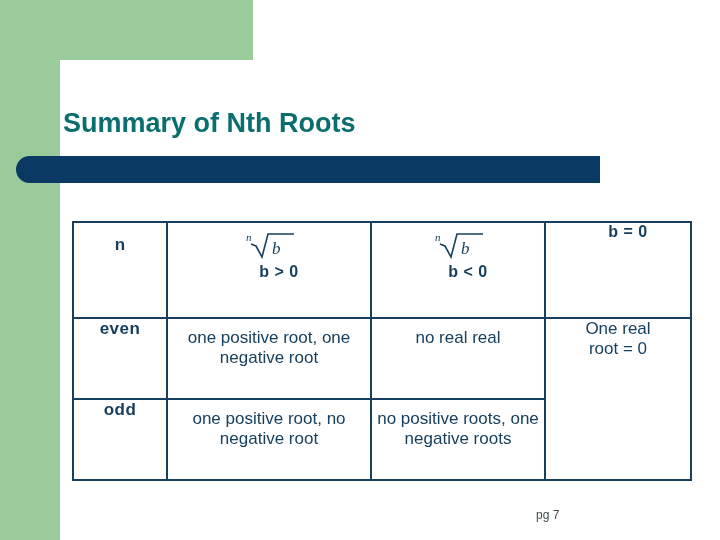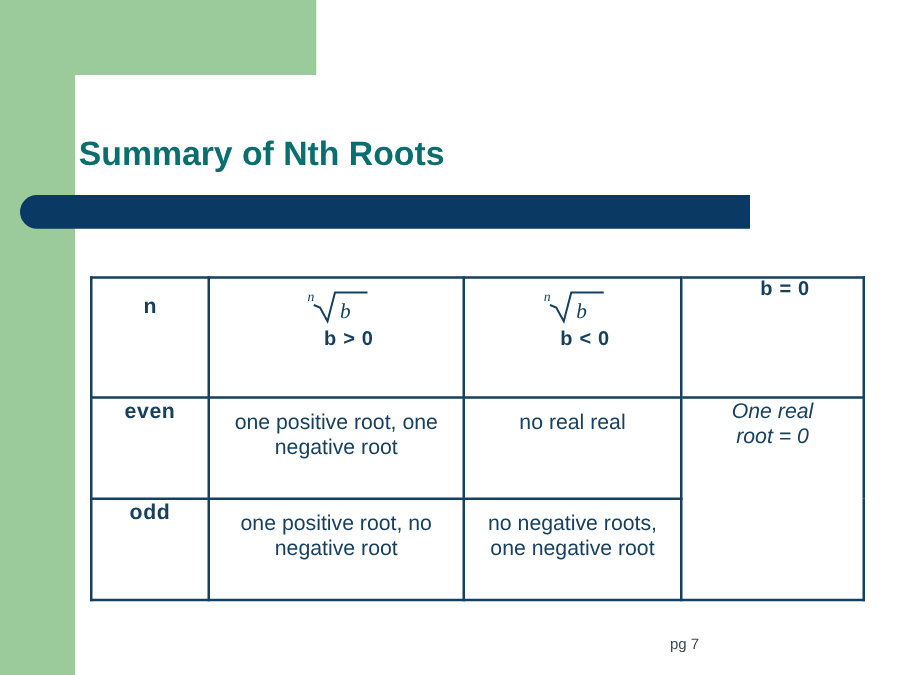--- a/index.html
+++ b/index.html
@@ -140,21 +140,21 @@
   .txt-cell .txt {
     display: block;
     padding-top: 9px;
     padding-left: 4px;
     padding-right: 4px;
   }
   .merged-cell {
     vertical-align: middle;
     font-size: 17px;
   }
-  .merged-cell .txt { display: block; padding: 0 24px; font-style: italic; }
+  .merged-cell .txt { display: block; padding: 0 24px; }
 
   
   .page-note {
     position: absolute;
     left: 536px;
     top: 508px;
     font-size: 12px;
     color: #3c4a52;
   }
 </style>
@@ -221,21 +221,21 @@
       </tr>
 
       <tr>
         <td class="col-n parity-cell">
           <span class="lbl">odd</span>
         </td>
         <td class="txt-cell">
           <span class="txt">one positive root, no negative root</span>
         </td>
         <td class="txt-cell">
-          <span class="txt">no negative roots, one negative root</span>
+          <span class="txt">no positive roots, one negative roots</span>
         </td>
       </tr>
 
     </tbody>
   </table>
 
   <div class="page-note">pg 7</div>
 
 </div>
 

